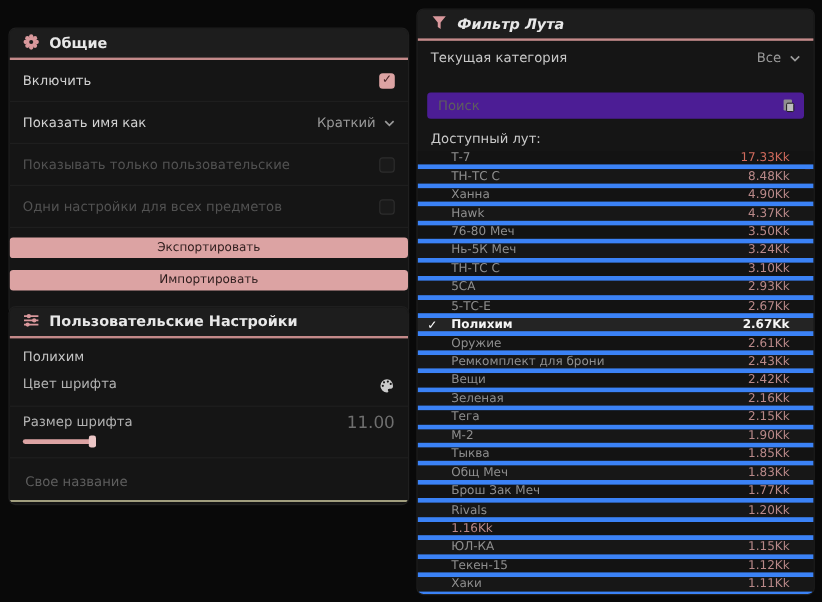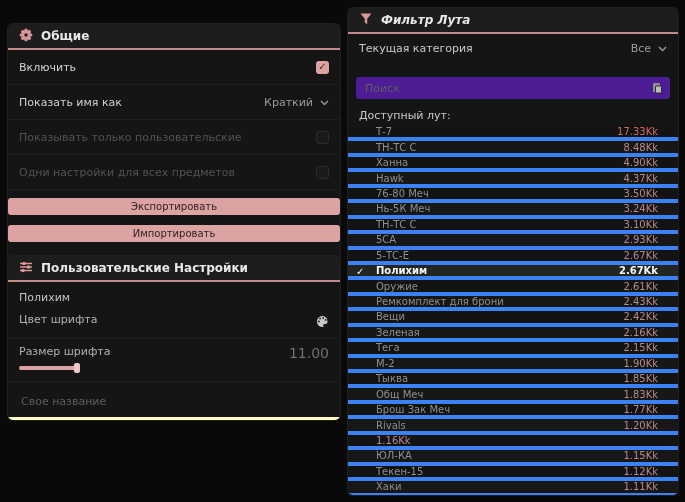--- a/index.html
+++ b/index.html
@@ -40,21 +40,21 @@
   .c-label{color:#b2b2b2;font-size:11px;}
   .c-value{color:#6f6f6f;font-size:14px;}
   .slider-wrap{padding:2px 11px 8px;border-bottom:1px solid #1e1e1e;}
   .slider-track{position:relative;height:10px;width:100%;}
   .slider-fill{position:absolute;left:0;top:3px;height:4px;width:58px;background:#dca3a3;border-radius:2px;}
   .slider-handle{position:absolute;left:55px;top:0;width:6px;height:10px;background:#ecc6c6;border-radius:2px;}
 
   .text-input{background:transparent;border:none;outline:none;color:#cfcfcf;
               font-size:11px;font-family:"DejaVu Sans",sans-serif;width:100%;}
   .text-input::placeholder{color:#5e5e5e;}
-  .name-input-row{padding:8px 11px;border-bottom:6px solid #fef9c3;}
+  .name-input-row{padding:8px 11px;border-bottom:1px solid #fef9c3;}
 
   .f-row{height:28px;display:flex;align-items:center;justify-content:space-between;
          padding:0 11px;}
   .f-label{color:#c9c9c9;font-size:11px;}
   .search-row{margin:15px 8px 6px;background:#4c1d95;border-radius:3px;height:22px;
               display:flex;align-items:center;padding:0 7px;gap:6px;}
   .list-label{padding:4px 11px 4px;color:#c9c9c9;font-size:11px;}
 
   #loot-list{position:relative;}
   .litem{height:15.45px;display:flex;align-items:center;box-sizing:border-box;

